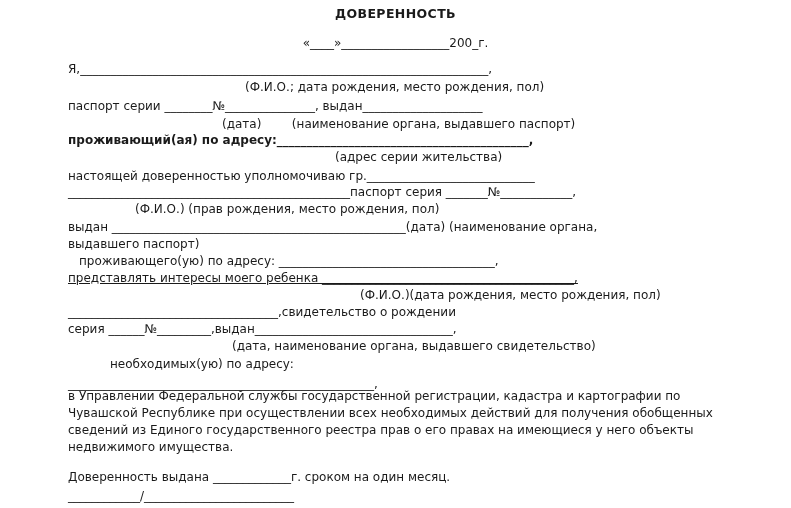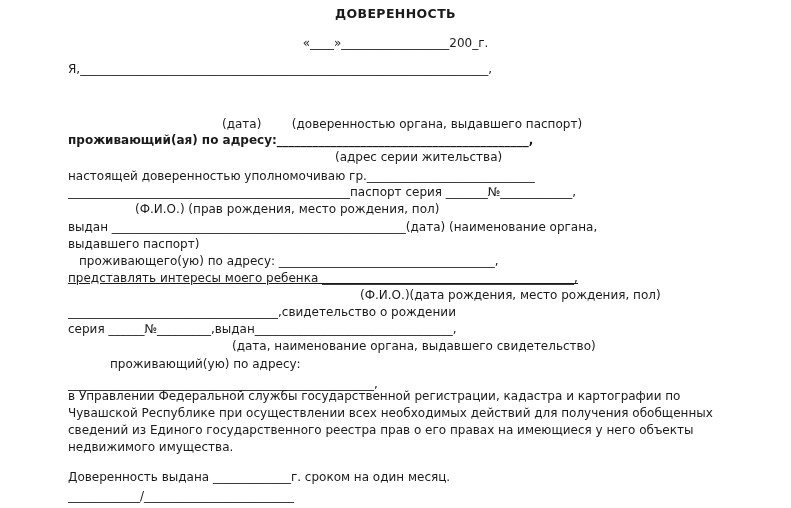--- a/index.html
+++ b/index.html
@@ -71,23 +71,25 @@
 <body>
 
 <div class="page">
 
   <div class="doc-title">ДОВЕРЕННОСТЬ</div>
 
   <div class="date-line">«____»__________________200_г.</div>
 
   <div class="ln" style="top:62px;">Я,____________________________________________________________________,</div>
 
+  <div class="ln" style="top:80px; left:245px;">(Ф.И.О.; дата рождения, место рождения, пол)</div>
 
+  <div class="ln" style="top:99px;">паспорт серии ________№_______________, выдан____________________</div>
 
-  <div class="ln" style="top:117px; left:222px;">(дата)        (доверенностью органа, выдавшего паспорт)</div>
+  <div class="ln" style="top:117px; left:222px;">(дата)        (наименование органа, выдавшего паспорт)</div>
 
   <div class="ln" style="top:133px;font-weight:bold;">проживающий(ая) по адресу:__________________________________________,</div>
 
   <div class="ln" style="top:150px; left:335px;">(адрес серии жительства)</div>
 
   <div class="ln" style="top:169px;">настоящей доверенностью уполномочиваю гр.____________________________</div>
 
   <div class="ln" style="top:185px;">_______________________________________________паспорт серия _______№____________,</div>
 
   <div class="ln" style="top:202px; left:135px;">(Ф.И.О.) (прав рождения, место рождения, пол)</div>
@@ -101,21 +103,21 @@
   <div class="ln" style="top:271px;text-decoration:underline;">представлять интересы моего ребенка __________________________________________,</div>
 
   <div class="ln" style="top:288px; left:360px;">(Ф.И.О.)(дата рождения, место рождения, пол)</div>
 
   <div class="ln" style="top:305px;">___________________________________,свидетельство о рождении</div>
 
   <div class="ln" style="top:322px;">серия ______№_________,выдан_________________________________,</div>
 
   <div class="ln" style="top:339px; left:232px;">(дата, наименование органа, выдавшего свидетельство)</div>
 
-  <div class="ln" style="top:357px; left:110px;">проживающий(ую) по адресу:</div>
+  <div class="ln" style="top:357px; left:110px;">необходимых(ую) по адресу:</div>
 
   <div class="ln" style="top:377px;">___________________________________________________,</div>
 
   <div class="para" style="top:388px;">
     <div>в Управлении Федеральной службы государственной регистрации, кадастра и картографии по</div>
     <div>Чувашской Республике при осуществлении всех необходимых действий для получения обобщенных</div>
     <div>сведений из Единого государственного реестра прав о его правах на имеющиеся у него объекты</div>
     <div>недвижимого имущества.</div>
   </div>
 

